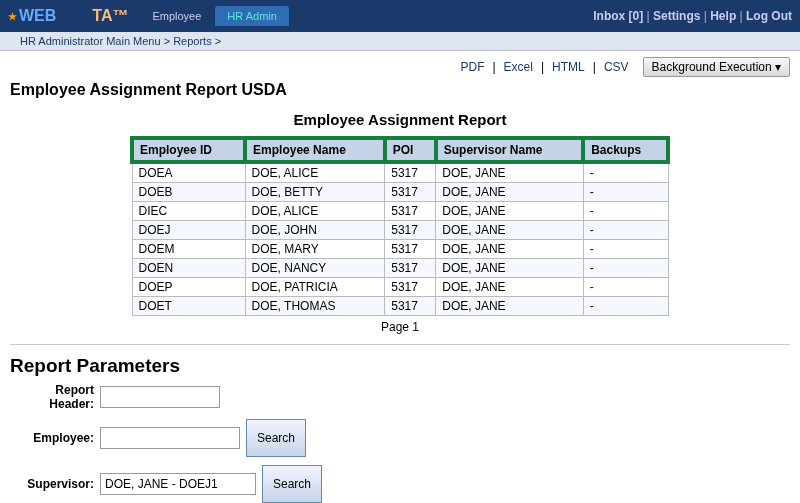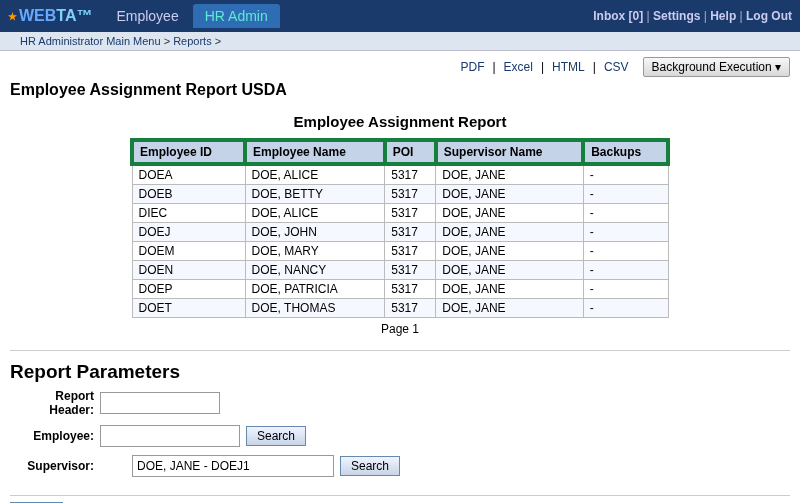--- a/index.html
+++ b/index.html
@@ -20,27 +20,27 @@
       margin-right: 12px;
       display: flex;
       align-items: center;
     }
     .webta-logo .star {
       color: #f90;
       font-size: 10px;
       margin-right: 2px;
     }
     .webta-logo .web { color: #6af; }
-    .webta-logo .ta { color: #7dd3fc; }
+    .webta-logo .ta { color: #fdba74; margin-left: 36px; }
     .nav-tabs { display: flex; align-items: center; gap: 2px; }
     .nav-tab {
       padding: 4px 12px;
       color: #cce;
       cursor: pointer;
-      font-size: 14px;
+      font-size: 11px;
       border-radius: 3px 3px 0 0;
     }
     .nav-tab.active {
       background: #2e6db4;
       color: #5eead4;
     }
     .top-right-nav {
       margin-left: auto;
       color: #cce;
       font-size: 12px;
@@ -89,21 +89,21 @@
     
     .page-title {
       font-size: 16px;
       font-weight: bold;
       color: #000;
       margin-bottom: 12px;
     }
 
     
     .report-section {
-      margin: 14px auto;
+      margin: 8px auto;
       width: 540px;
     }
     .report-title {
       text-align: center;
       font-size: 15px;
       font-weight: bold;
       margin-bottom: 8px;
     }
 
     
@@ -160,21 +160,21 @@
       font-size: 12px;
       height: 22px;
     }
     .search-btn {
       background: linear-gradient(to bottom, #f0f4ff, #c8d4e8);
       border: 1px solid #6688aa;
       padding: 2px 10px;
       font-size: 12px;
       cursor: pointer;
       margin-left: 6px;
-      height: 20px;
+      height: 38px;
     }
 
     
     .action-row {
       margin-top: 6px;
       margin-bottom: 6px;
     }
     .action-btn {
       background: linear-gradient(to bottom, #f0f4ff, #c8d4e8);
       border: 1px solid #6688aa;
@@ -323,21 +323,21 @@
     </div>
 
     <div class="param-row">
       <span class="param-label">Employee:</span>
       <input class="param-input" style="width: 140px;" type="text">
       <button class="search-btn">Search</button>
     </div>
 
     <div class="param-row">
       <span class="param-label">Supervisor:</span>
-      <input class="param-input" style="width: 202px; margin-left: 32px;" type="text" id="supervisor-input" value="DOE, JANE - DOEJ1">
+      <input class="param-input" style="width: 156px;" type="text" id="supervisor-input" value="DOE, JANE - DOEJ1">
       <button class="search-btn">Search</button>
     </div>
   </div>
 
   <hr class="divider">
 
   <div class="action-row">
     <button class="action-btn">Reset</button>
   </div>
 

